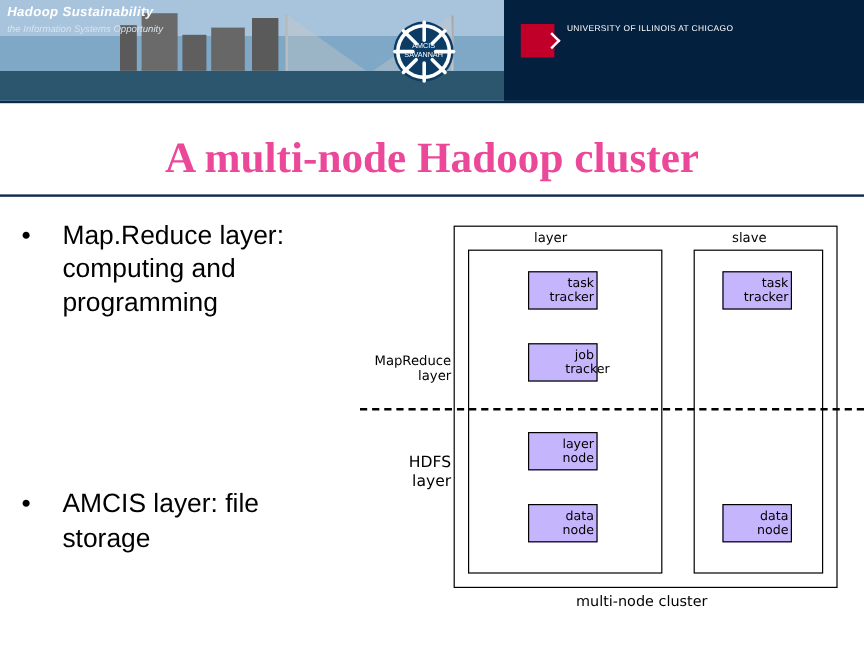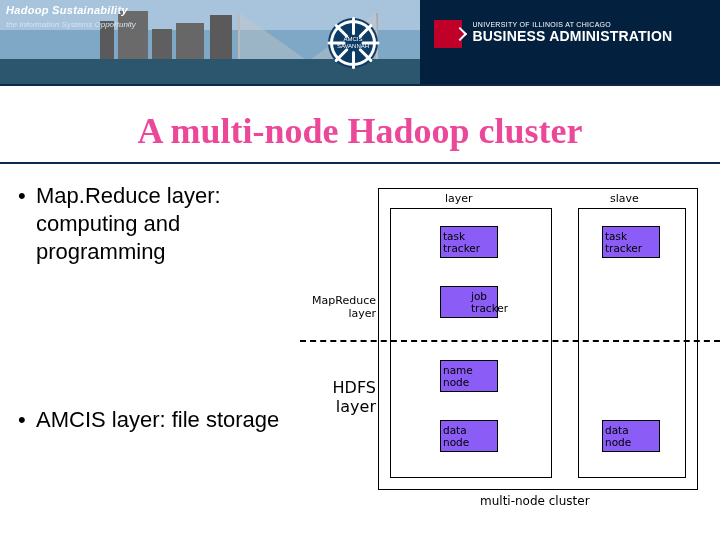--- a/index.html
+++ b/index.html
@@ -166,21 +166,21 @@
     font-size: 22px;
     line-height: 1.28;
     margin-bottom: 140px;
     font-family: Arial, sans-serif;
     display:flex;
   }
   .bullet:last-child { margin-bottom: 0; }
   .bullet .dot {
     flex: 0 0 18px;
   }
-  .bullet .txt { flex:1; }
+  .bullet .txt { flex:1;margin-left:16px; }
 
   .diagram {
     position: relative;
     width: 400px;
     height: 330px;
     font-family: "DejaVu Sans", Verdana, sans-serif;
     font-size: 11px;
   }
   .cluster-box {
     position:absolute;
@@ -212,40 +212,40 @@
   }
   .slave-label {
     position:absolute;
     left: 310px; top: 10px;
     font-size:11px;
   }
   .node {
     position:absolute;
     width: 58px;
     border: 1.2px solid #000;
-    text-align:left;
+    text-align:right;
     font-size:10.5px;
     line-height:1.15;
     padding: 3px 2px;
-    background:#8b5cf6;
+    background:#c4b5fd;
   }
   .mr-label {
     position:absolute;
     left: 4px; top: 112px;
     width: 72px;
     text-align:right;
     font-size:11px;
     line-height:1.2;
   }
   .hdfs-label {
     position:absolute;
     left: 4px; top: 196px;
     width: 72px;
     text-align:right;
-    font-size:16px;
+    font-size:13px;
     line-height:1.2;
   }
   .dashed {
     position:absolute;
     left: 0; top: 158px;
     width: 420px;
     border-top: 2px dashed #000;
   }
 </style>
 </head>
@@ -273,21 +273,20 @@
     <div class="spoke" style="transform: rotate(180deg) translateY(8px)"></div>
     <div class="spoke" style="transform: rotate(225deg) translateY(8px)"></div>
     <div class="spoke" style="transform: rotate(270deg) translateY(8px)"></div>
     <div class="spoke" style="transform: rotate(315deg) translateY(8px)"></div>
     <div class="label"><span>AMCIS</span><br><span>SAVANNAH</span></div>
   </div>
   <div class="uic-block">
     <span class="uic-red"></span>
     <span class="uic-text">
       <div class="uic-line2">UNIVERSITY OF ILLINOIS AT CHICAGO</div>
-      <div class="uic-line3">BUSINESS ADMINISTRATION</div>
     </span>
   </div>
 </div>
 
 <h1 class="title">A multi-node Hadoop cluster</h1>
 <div class="title-underline"></div>
 
 <div class="content">
   <div class="bullets">
     <div class="bullet">
@@ -309,19 +308,19 @@
     <div class="cluster-label">multi-node cluster</div>
 
     <div class="master-box"></div>
     <div class="master-label">layer</div>
 
     <div class="slave-box"></div>
     <div class="slave-label">slave</div>
 
     <div class="node" style="left:140px; top:44px;">task tracker</div>
     <div class="node" style="left:140px; top:104px;padding-left:30px;">job tracker</div>
-    <div class="node" style="left:140px; top:178px;">name node</div>
+    <div class="node" style="left:140px; top:178px;">layer node</div>
     <div class="node" style="left:140px; top:238px;">data node</div>
 
     <div class="node" style="left:302px; top:44px;">task tracker</div>
     <div class="node" style="left:302px; top:238px;">data node</div>
   </div>
 </div>
 
 </body></html>

